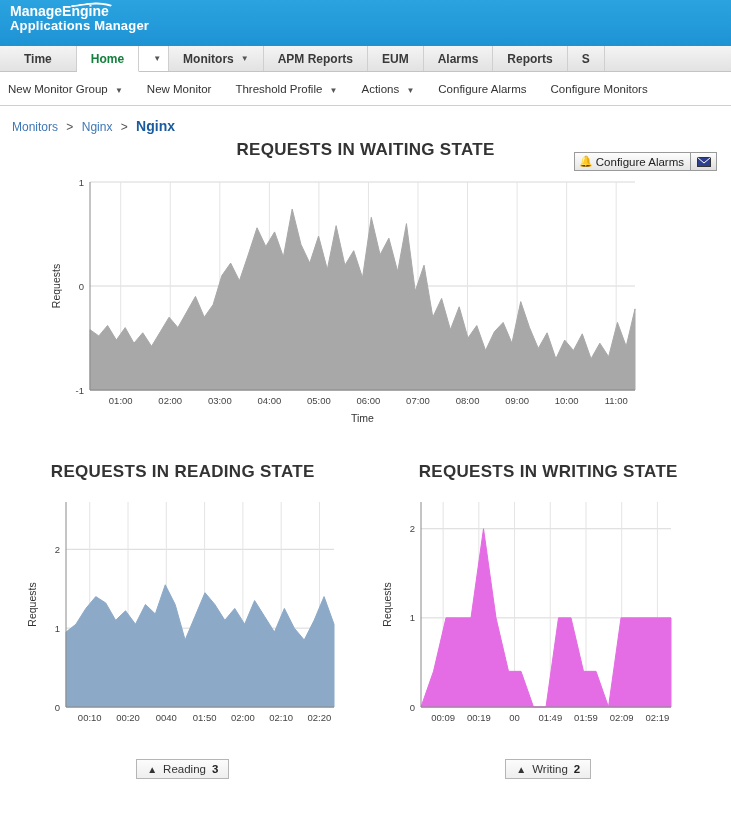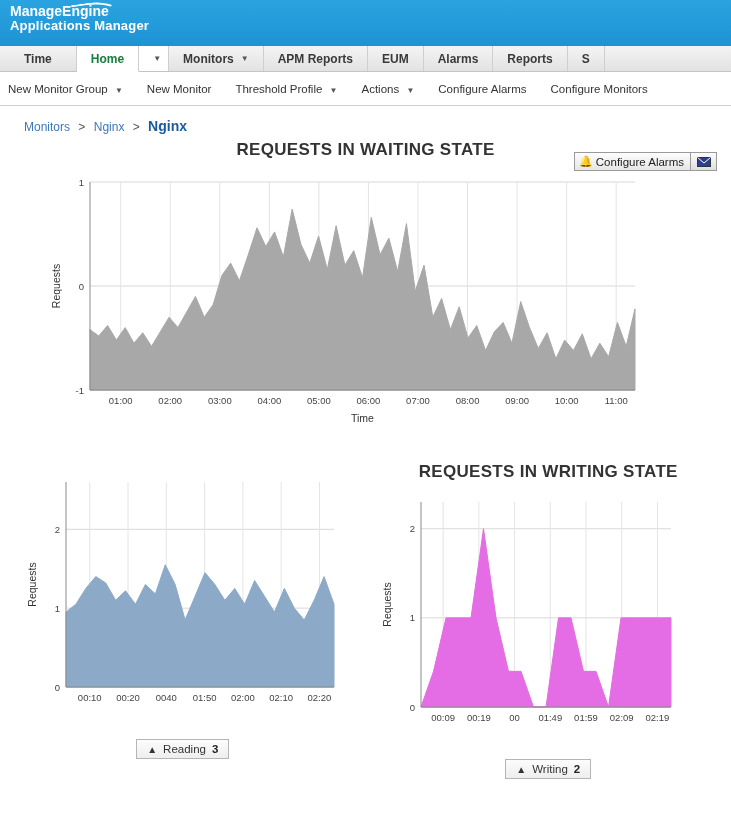--- a/index.html
+++ b/index.html
@@ -86,21 +86,20 @@
     cursor: pointer;
     white-space: nowrap;
     position: relative;
   }
   .subitem .caret { font-size: 8px; margin-left: 4px; color: #555; }
   
   .breadcrumb {
     padding: 12px 0 6px 12px;
     font-size: 12px;
     color: #3f77b5;
-    margin-left: 12px;
   }
   .breadcrumb .sep { color: #555; margin: 0 5px; }
   .breadcrumb .current { color: #1a5a9e; font-weight: bold; font-size: 14px; }
   .breadcrumb a { color: #3f77b5; text-decoration: none; cursor: pointer; }
 
   
   .chart-title {
     text-align: center;
     font-size: 17px;
     font-weight: bold;
@@ -274,20 +273,21 @@
       <path d="M 90 169.68 L 98.79032258064517 175.92000000000002 L 107.58064516129032 165.51999999999998 L 116.37096774193549 180.07999999999998 L 125.16129032258064 167.6 L 133.9516129032258 183.2 L 142.74193548387098 172.8 L 151.53225806451613 186.32 L 160.32258064516128 171.76 L 169.11290322580646 157.2 L 177.90322580645162 167.6 L 186.69354838709677 152 L 195.48387096774195 136.39999999999998 L 204.2741935483871 157.2 L 213.06451612903226 144.72 L 221.8548387096774 115.6 L 230.6451612903226 103.12 L 239.43548387096774 120.8 L 248.2258064516129 94.79999999999998 L 257.01612903225805 67.75999999999999 L 265.80645161290323 86.48000000000002 L 274.5967741935484 71.91999999999999 L 283.38709677419354 96.88 L 292.1774193548387 49.03999999999999 L 300.9677419354839 84.4 L 309.758064516129 103.12 L 318.5483870967742 76.08000000000001 L 327.3387096774194 109.36000000000001 L 336.1290322580645 65.68 L 344.91935483870964 105.2 L 353.7096774193548 90.63999999999999 L 362.5 117.67999999999999 L 371.2903225806452 57.359999999999985 L 380.0806451612903 94.79999999999998 L 388.8709677419355 78.16 L 397.66129032258067 111.43999999999998 L 406.4516129032258 63.599999999999994 L 415.241935483871 131.2 L 424.03225806451616 105.2 L 432.8225806451613 157.2 L 441.61290322580646 138.48000000000002 L 450.4032258064516 169.68 L 459.19354838709677 146.8 L 467.98387096774195 178 L 476.7741935483871 165.51999999999998 L 485.56451612903226 190.48 L 494.35483870967744 171.76 L 503.14516129032256 162.39999999999998 L 511.93548387096774 183.2 L 520.7258064516129 141.60000000000002 L 529.516129032258 167.6 L 538.3064516129032 188.4 L 547.0967741935484 172.8 L 555.8870967741935 198.8 L 564.6774193548388 180.07999999999998 L 573.4677419354839 190.48 L 582.258064516129 173.84 L 591.0483870967741 198.8 L 599.8387096774193 183.2 L 608.6290322580645 196.72 L 617.4193548387096 162.39999999999998 L 626.2096774193549 186.32 L 635 148.88 L 635 230 L 90 230 Z" fill="#a8a8a8" stroke="#a8a8a8" stroke-width="1"></path>
       <line x1="90" y1="22" x2="90" y2="230" stroke="#8a8a8a" stroke-width="1"></line>
       <line x1="90" y1="230" x2="635" y2="230" stroke="#8a8a8a" stroke-width="1"></line>
       <text x="0" y="0" class="axis-name" text-anchor="middle" transform="translate(60,126) rotate(-90)">Requests</text>
       <text x="362.5" y="262" text-anchor="middle" class="axis-name">Time</text>
     </svg>
 </div>
 
 <div class="bottom-row">
   <div class="bottom-col panel">
+    <div class="chart-title">REQUESTS IN READING STATE</div>
     <svg id="svg-reading" width="365" height="265">
         <rect x="66" y="20" width="268" height="205" fill="#ffffff"></rect>
         <line x1="66" y1="225" x2="334" y2="225" stroke="#d8d8d8" stroke-width="1"></line>
         <text x="60" y="228.5" text-anchor="end" class="tick-text">0</text>
         <line x1="66" y1="146.15384615384616" x2="334" y2="146.15384615384616" stroke="#d8d8d8" stroke-width="1"></line>
         <text x="60" y="149.65384615384616" text-anchor="end" class="tick-text">1</text>
         <line x1="66" y1="67.30769230769232" x2="334" y2="67.30769230769232" stroke="#d8d8d8" stroke-width="1"></line>
         <text x="60" y="70.80769230769232" text-anchor="end" class="tick-text">2</text>
         <line x1="89.73714285714286" y1="20" x2="89.73714285714286" y2="225" stroke="#e4e4e4" stroke-width="1"></line>
         <text x="89.73714285714286" y="239" text-anchor="middle" class="tick-text">00:10</text>

